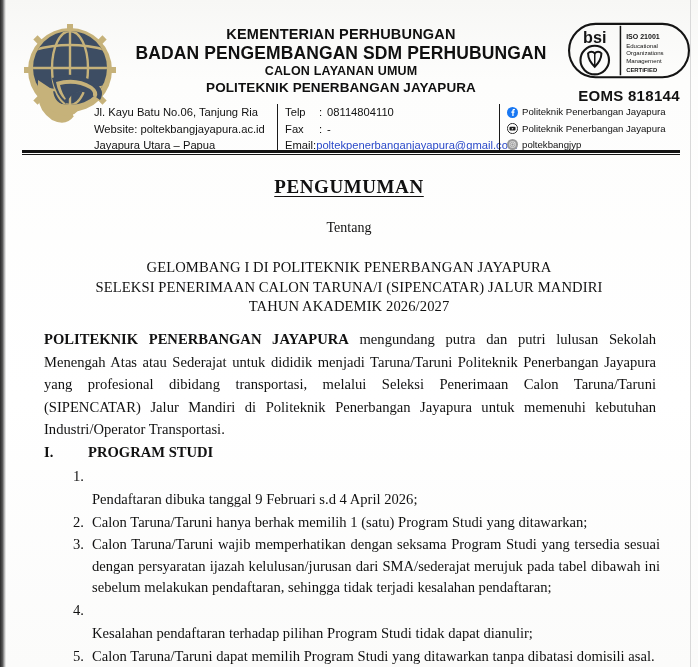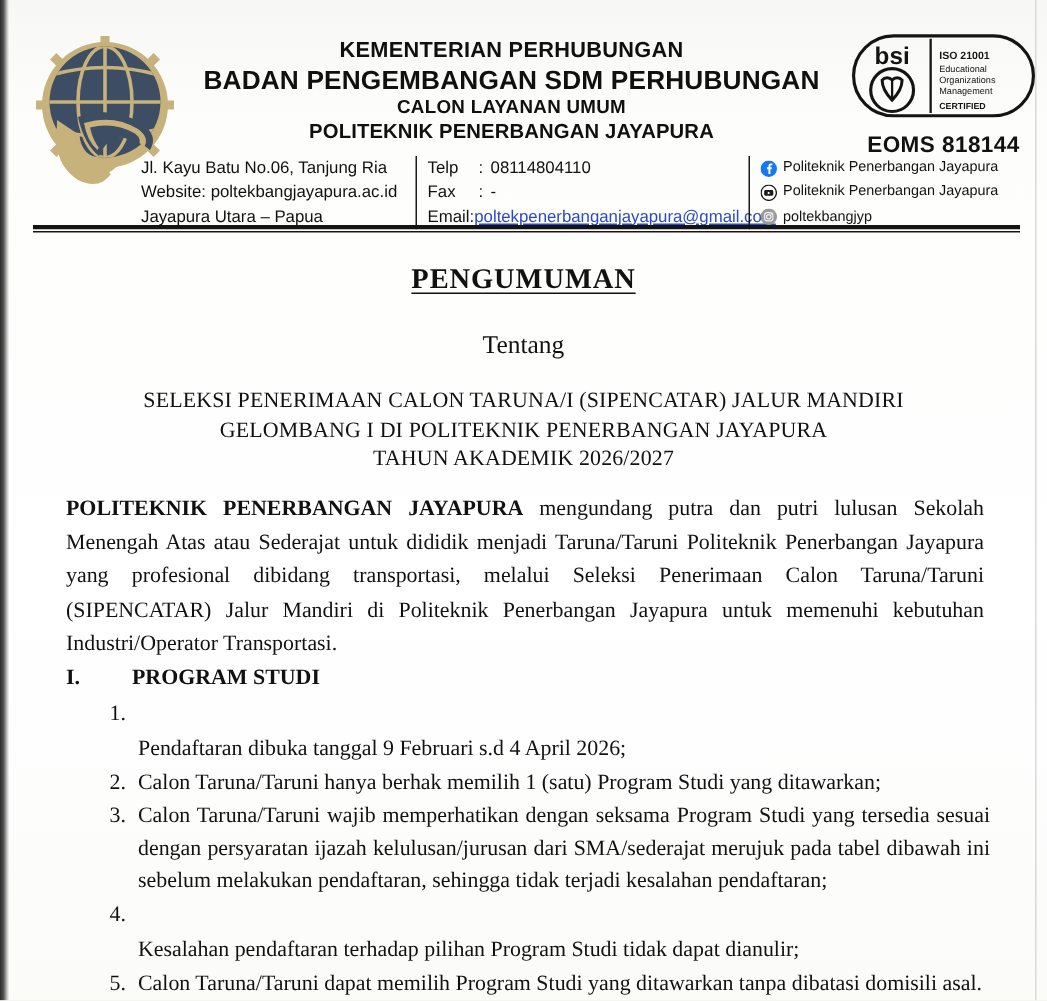--- a/index.html
+++ b/index.html
@@ -8,21 +8,21 @@
     background: #ffffff;
   }
   body {
     font-family: "Liberation Serif", serif;
     color: #111111;
   }
   #page {
     position: relative;
     width: 698px;
     height: 667px;
-    background: #e5e5e5;
+    background: #fde047;
     overflow: hidden;
   }
   
   .scan-edge-left {
     position: absolute;
     left: 0; top: 0;
     width: 6px; height: 667px;
     background: linear-gradient(to right,#2a2a2a 0%,#555 40%,#d8d8d8 85%,#f4f4f2 100%);
   }
   .scan-edge-right {
@@ -76,21 +76,21 @@
     margin-top: 2px;
     color: #121212;
   }
 
   
   .contact {
     position: absolute;
     left: 86px; top: 96px;
     width: 600px;
     display: flex;
-    align-items: center;
+    align-items: flex-end;
     font-family: "Liberation Sans", sans-serif;
     font-size: 11.2px;
     line-height: 16.2px;
     color: #111;
   }
   .col-addr { width: 182px; }
   .col-sep {
     width: 0; border-left: 1.4px solid #1a1a1a;
     height: 49px; margin: 0 7px 0 4px;
   }
@@ -111,21 +111,21 @@
   .rule-gap   { height: 1.6px; background: #fcfcfb; }
   .rule-thin  { height: 1.3px; background: #141414; }
 
   
   .title-block { position: absolute; left: 8px; top: 176px; width: 682px; text-align: center; }
   .t-pengumuman {
     font-size: 19px; font-weight: bold; letter-spacing: .6px;
     text-decoration: underline; text-underline-offset: 3px;
   }
   .t-nomor { font-size: 15px; margin-top: 6px; }
-  .t-tentang { font-size: 17px; margin-top: 22px; }
+  .t-tentang { font-size: 14px; margin-top: 22px; }
 
   .subject { position: absolute; left: 8px; top: 258px; width: 682px; text-align: center; }
   .subject div { font-size: 14.6px; line-height: 19.5px; letter-spacing: .1px; }
 
   
   .para {
     position: absolute; left: 44px; top: 328px; width: 612px;
     font-size: 14.6px; line-height: 22.6px; text-align: justify;
   }
   .para b { font-weight: bold; }
@@ -278,22 +278,22 @@
     <div class="rule-gap"></div>
     <div class="rule-thin"></div>
   </div>
 
   <div class="title-block">
     <div class="t-pengumuman">PENGUMUMAN</div>
     <div class="t-tentang">Tentang</div>
   </div>
 
   <div class="subject">
+    <div>GELOMBANG I DI POLITEKNIK PENERBANGAN JAYAPURA</div>
     <div>SELEKSI PENERIMAAN CALON TARUNA/I (SIPENCATAR) JALUR MANDIRI</div>
-    <div>GELOMBANG I DI POLITEKNIK PENERBANGAN JAYAPURA</div>
     <div>TAHUN AKADEMIK 2026/2027</div>
   </div>
 
   <div class="para"><b>POLITEKNIK PENERBANGAN JAYAPURA</b><span> mengundang putra dan putri lulusan Sekolah Menengah Atas atau Sederajat untuk dididik menjadi Taruna/Taruni Politeknik Penerbangan Jayapura yang profesional dibidang transportasi, melalui Seleksi Penerimaan Calon Taruna/Taruni (SIPENCATAR) Jalur Mandiri di Politeknik Penerbangan Jayapura untuk memenuhi kebutuhan Industri/Operator Transportasi.</span></div>
 
   <div class="section">
     <div class="sec-head">
       <span class="sec-num">I.</span>
       <span>PROGRAM STUDI</span>
     </div>

